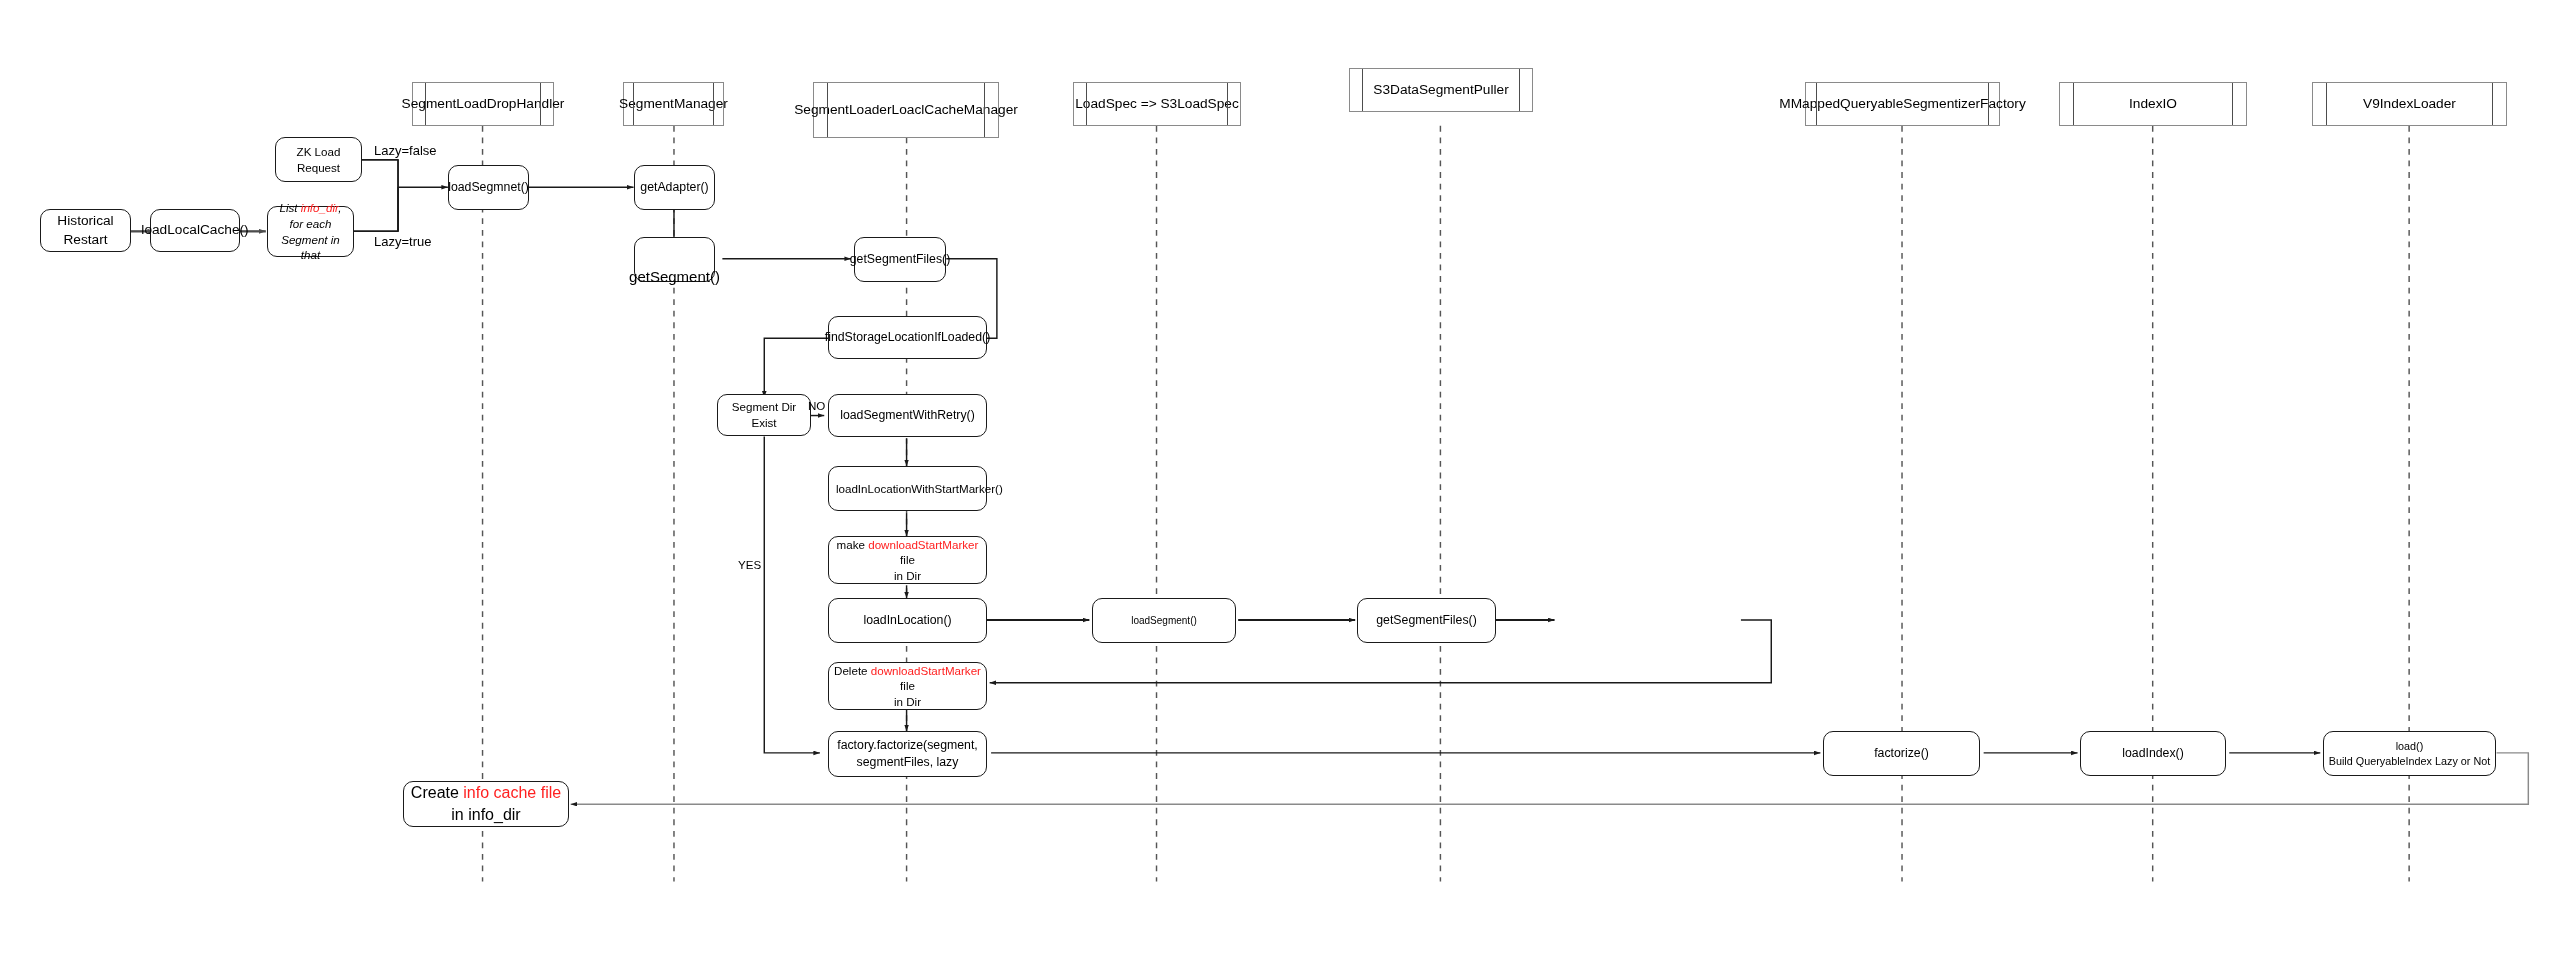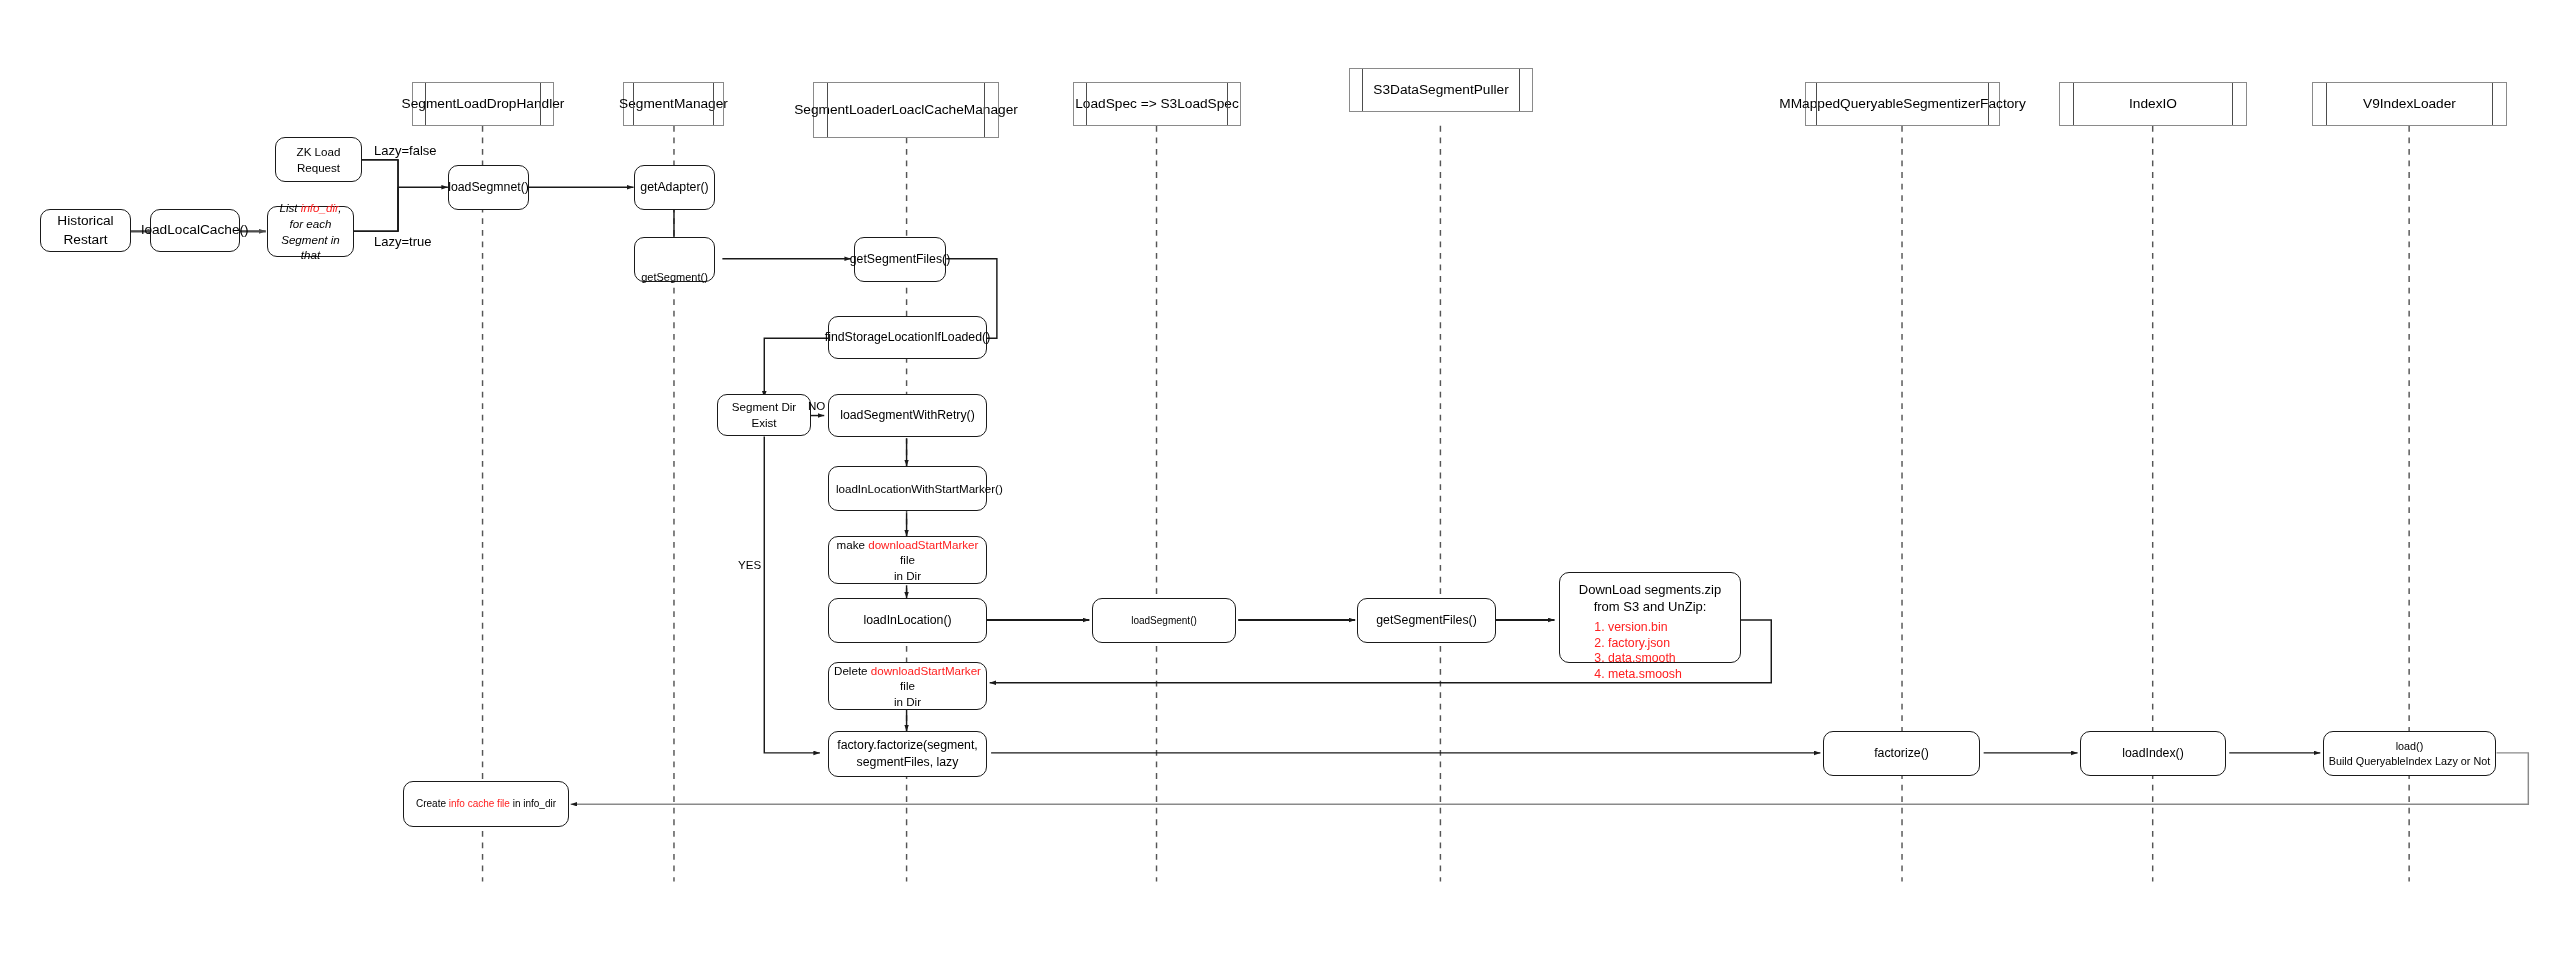--- a/index.html
+++ b/index.html
@@ -249,21 +249,21 @@
 
   <div class="node" style="left:448px;top:165px;width:81px;height:45px;">
     <span style="font-size:12.3px;">loadSegmnet()</span>
   </div>
 
   <div class="node" style="left:634px;top:165px;width:81px;height:45px;">
     <span style="font-size:12.3px;">getAdapter()</span>
   </div>
 
   <div class="node" style="left:634px;top:237px;width:81px;height:45px;">
-    <span style="font-size:11px;margin-top:36px;">getSegment()</span>
+    <span style="font-size:15px;margin-top:36px;">getSegment()</span>
   </div>
 
   <div class="node" style="left:854px;top:237px;width:92px;height:45px;">
     <span style="font-size:12.3px;">getSegmentFiles()</span>
   </div>
 
   <div class="node" style="left:828px;top:316px;width:159px;height:43px;">
     <span style="font-size:12.3px;">findStorageLocationIfLoaded()</span>
   </div>
 
@@ -298,29 +298,20 @@
   </div>
 
   <div class="node" style="left:1092px;top:598px;width:144px;height:45px;">
     <span style="font-size:10px;">loadSegment()</span>
   </div>
 
   <div class="node" style="left:1357px;top:598px;width:139px;height:45px;">
     <span style="font-size:12.3px;">getSegmentFiles()</span>
   </div>
 
-  <div class="note-box" style="left:1559px;top:572px;width:182px;height:91px;">
-    <div class="note-title">DownLoad segments.zip from S3 and UnZip:</div>
-    <ol>
-      <li>version.bin</li>
-      <li>factory.json</li>
-      <li> data.smooth</li>
-      <li>meta.smoosh</li>
-    </ol>
-  </div>
 
   <div class="node" style="left:828px;top:662px;width:159px;height:48px;">
     <span style="font-size:11.6px;">
       <span>Delete </span><span class="red">downloadStartMarker</span><span> file</span><br>
       <span>in Dir</span>
     </span>
   </div>
 
   <div class="node" style="left:828px;top:731px;width:159px;height:46px;">
     <span style="font-size:12.3px;">
@@ -338,19 +329,19 @@
   </div>
 
   <div class="node" style="left:2323px;top:731px;width:173px;height:45px;">
     <span style="font-size:10.8px;">
       <span>load()</span><br>
       <span>Build QueryableIndex Lazy or Not</span>
     </span>
   </div>
 
   <div class="node" style="left:403px;top:781px;width:166px;height:46px;">
-    <span style="font-size:10px;">
+    <span style="font-size:16px;">
       <span>Create </span><span class="red">info cache file</span><span> in info_dir</span>
     </span>
   </div>
 
 </div>
 
 
 </body></html>

